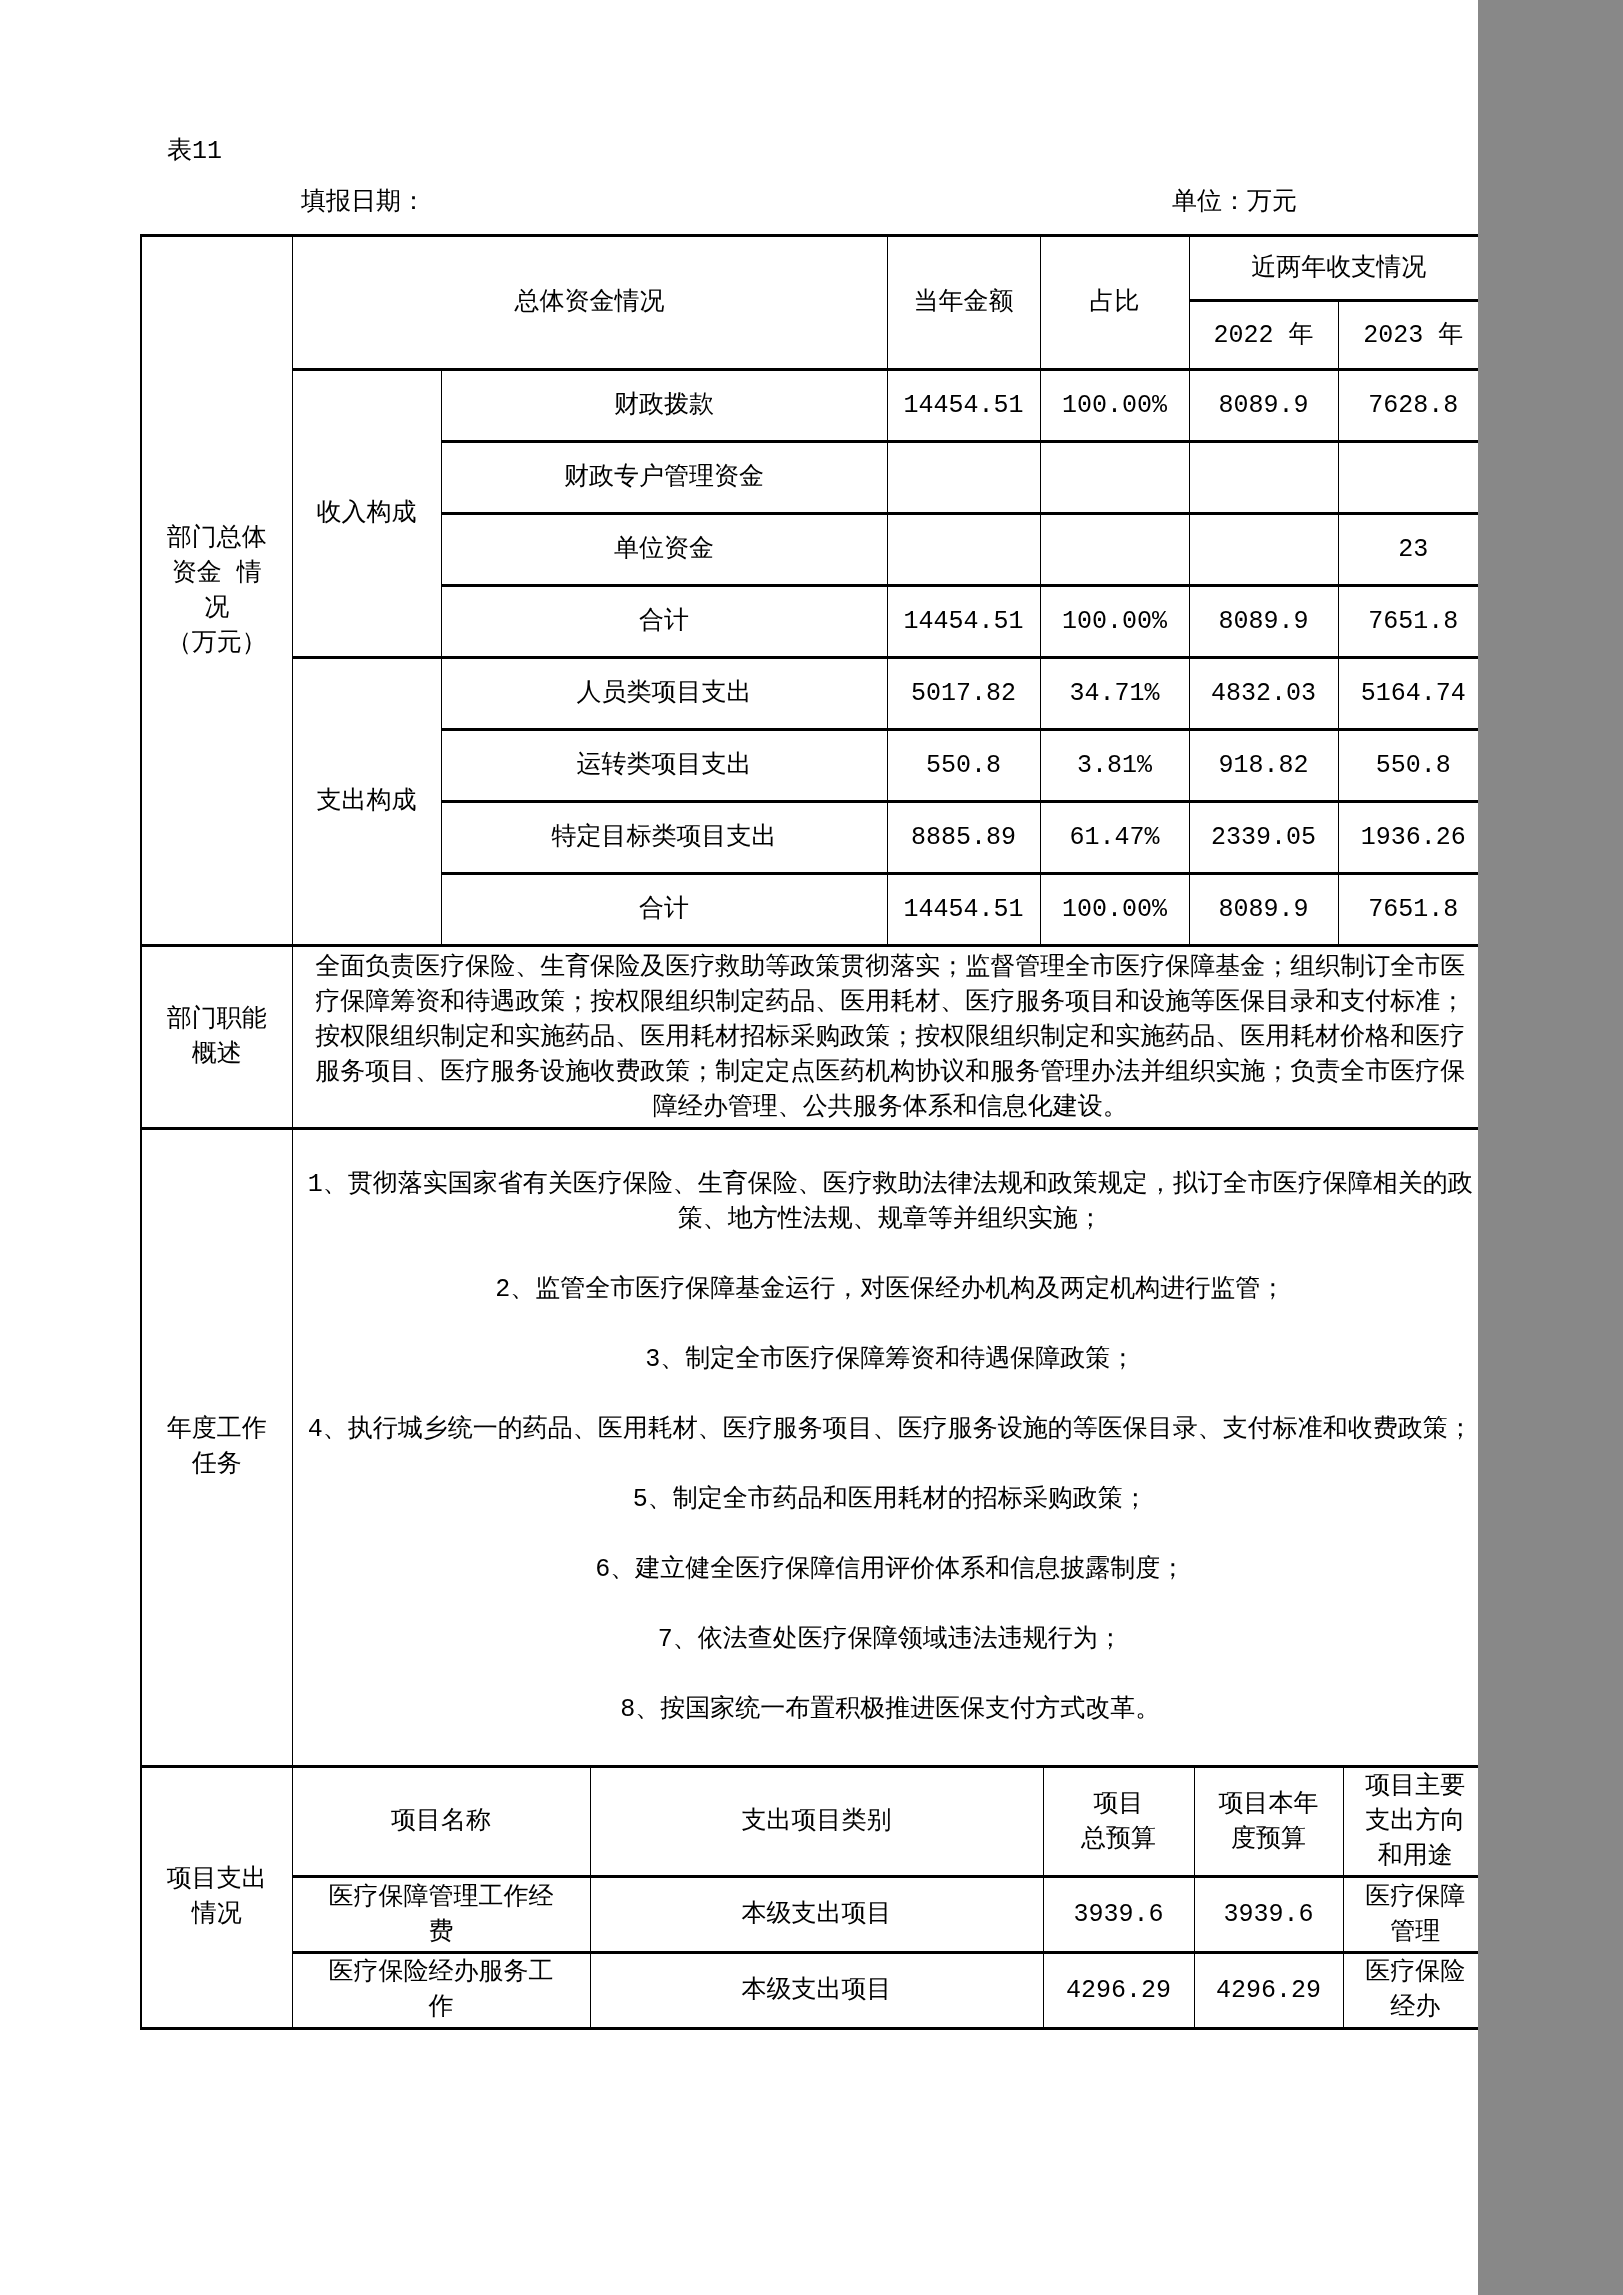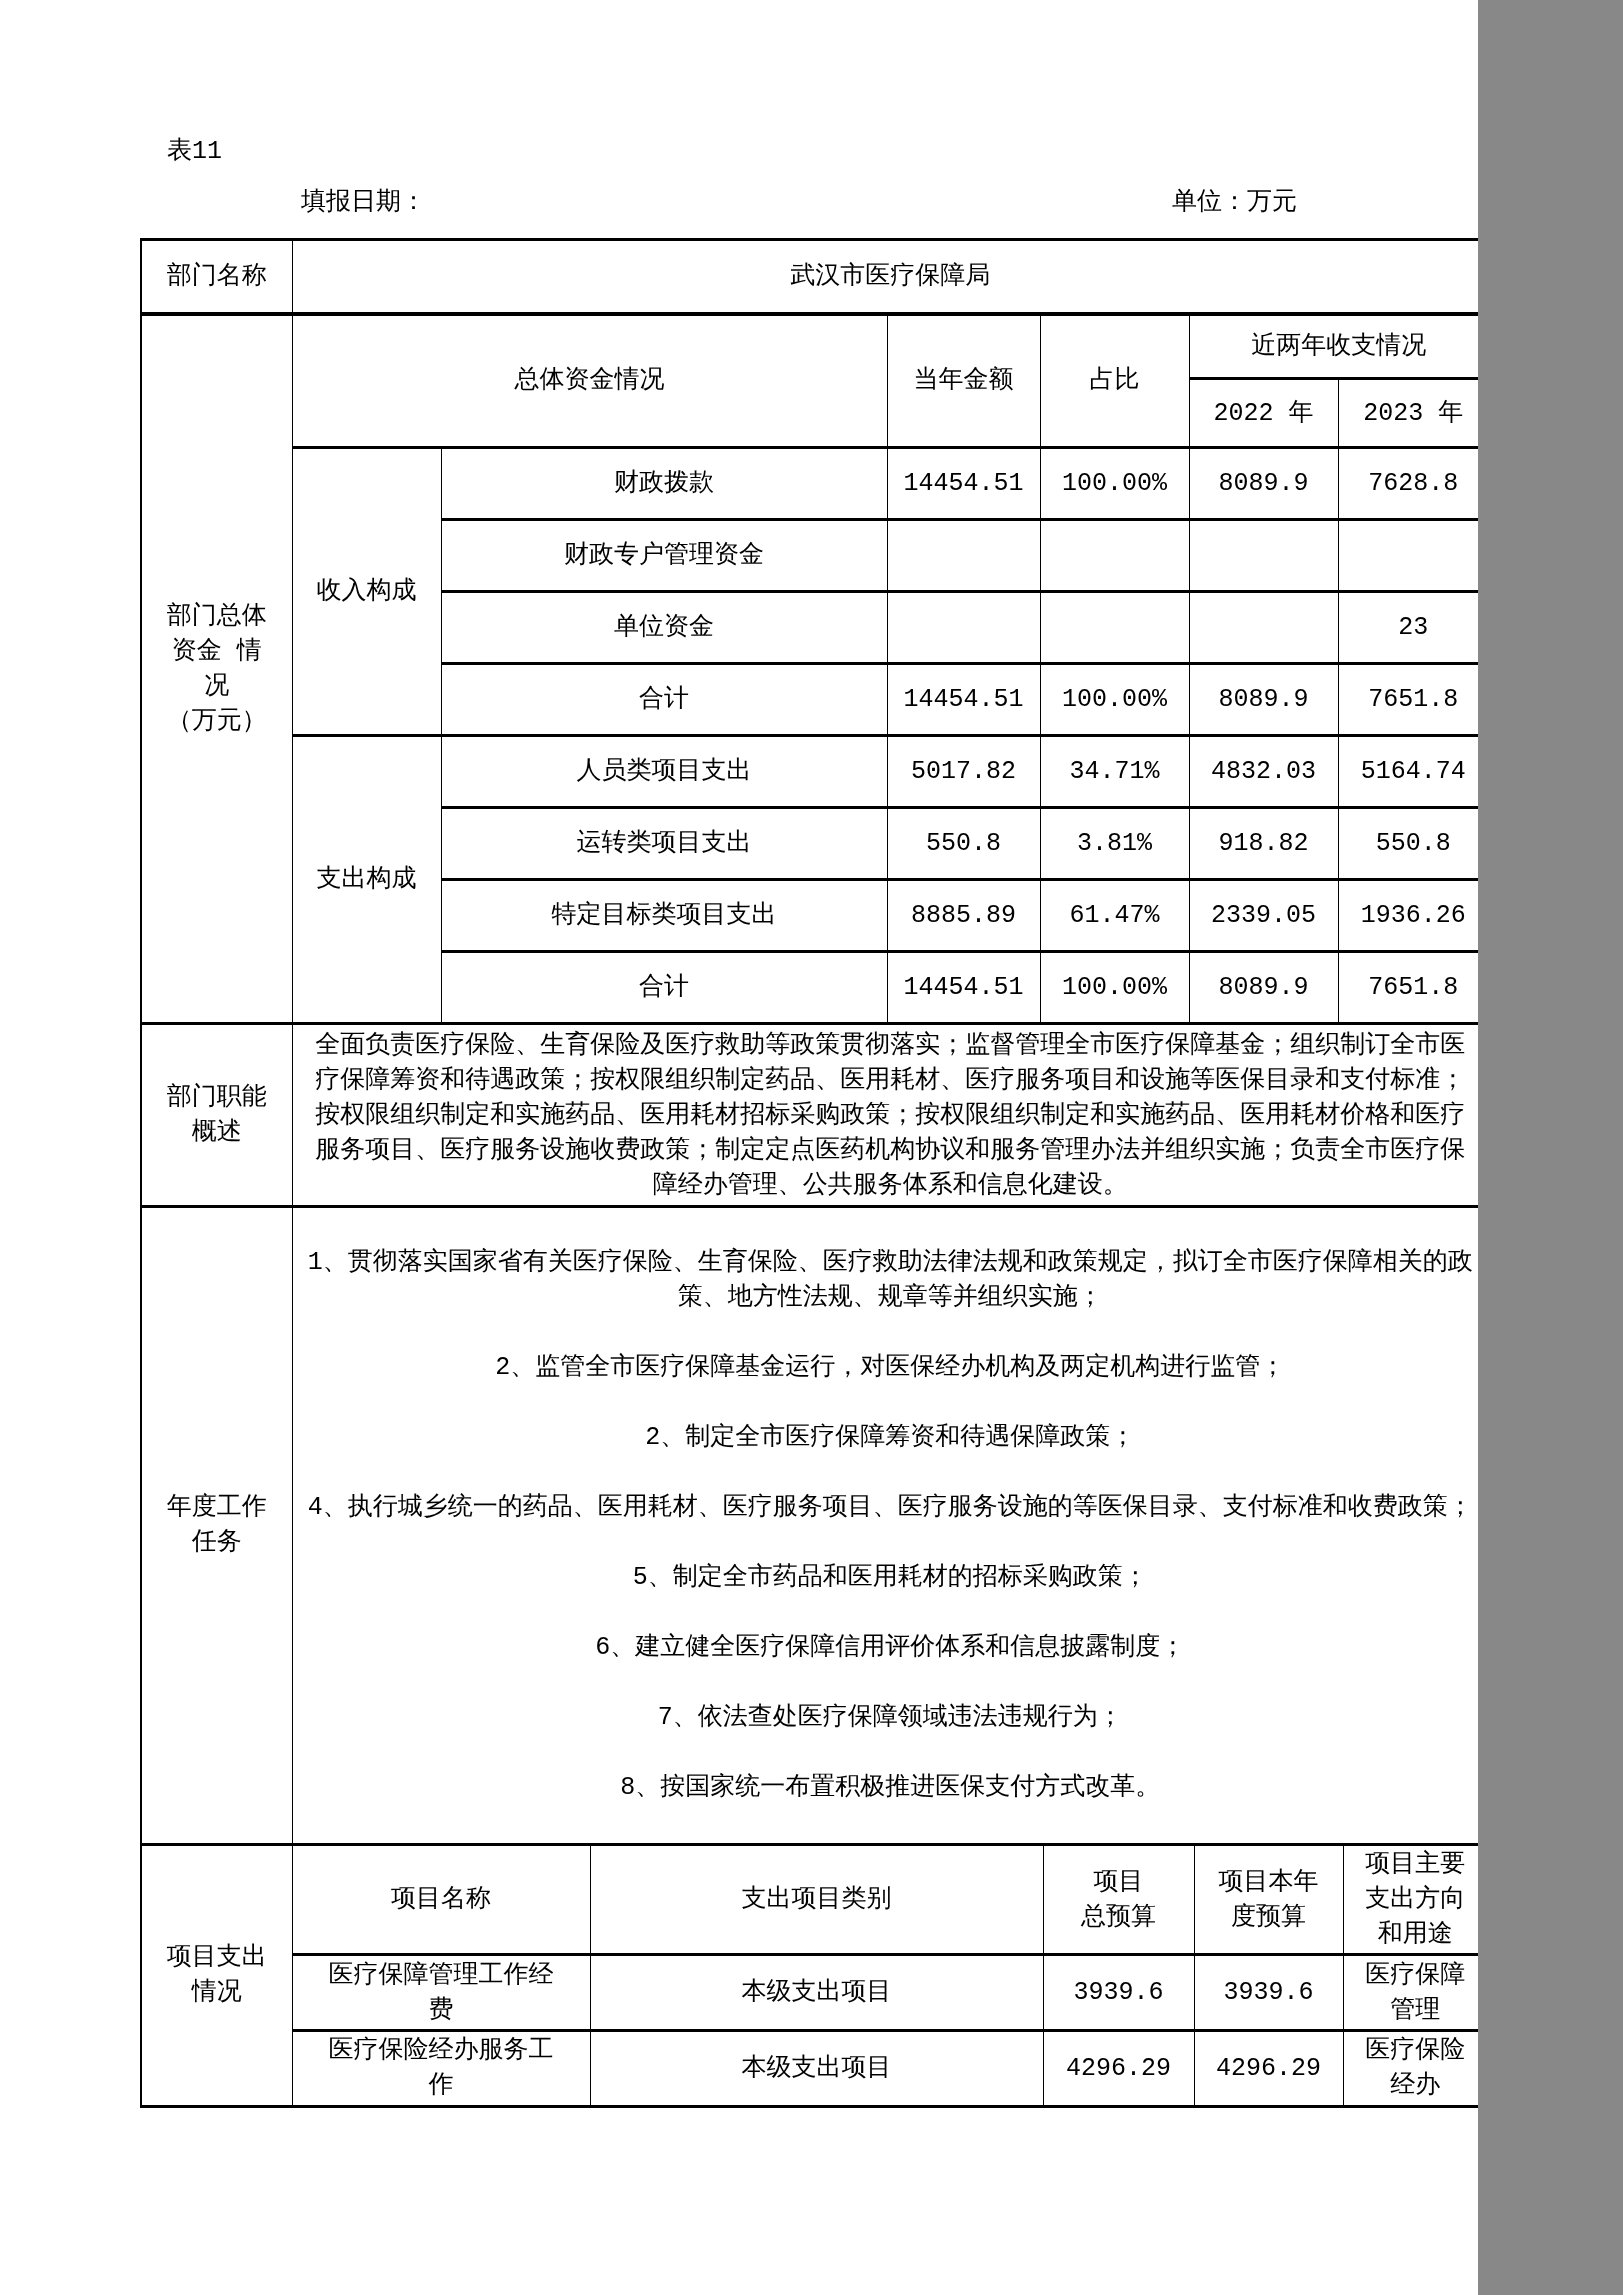--- a/index.html
+++ b/index.html
@@ -42,24 +42,20 @@
     </div>
 
     <table class="sheet" style="margin-top:19.6px;">
       <colgroup>
           <col style="width:151px">
           <col style="width:298px">
           <col style="width:307px">
           <col style="width:592px">
         </colgroup>
       <tbody>
-          <tr class="r-dept">
-        <td class="bl">部门名称</td>
-        <td colspan="3">武汉市医疗保障局</td>
-      </tr>
     </tbody>
       </table>
 
     <table class="sheet mt">
       <colgroup>
           <col style="width:151px">
           <col style="width:149px">
           <col style="width:446px">
           <col style="width:153px">
           <col style="width:149px">
@@ -163,21 +159,21 @@
           <col style="width:151px">
           <col style="width:1197px">
         </colgroup>
       <tbody>
           <tr class="r-task">
         <td class="bl">年度工作
 任务</td>
         <td class="para">
           <div class="task-item">1、贯彻落实国家省有关医疗保险、生育保险、医疗救助法律法规和政策规定，拟订全市医疗保障相关的政策、地方性法规、规章等并组织实施；</div>
           <div class="task-item">2、监管全市医疗保障基金运行，对医保经办机构及两定机构进行监管；</div>
-          <div class="task-item">2、制定全市医疗保障筹资和待遇保障政策；</div>
+          <div class="task-item">3、制定全市医疗保障筹资和待遇保障政策；</div>
           <div class="task-item">4、执行城乡统一的药品、医用耗材、医疗服务项目、医疗服务设施的等医保目录、支付标准和收费政策；</div>
           <div class="task-item">5、制定全市药品和医用耗材的招标采购政策；</div>
           <div class="task-item">6、建立健全医疗保障信用评价体系和信息披露制度；</div>
           <div class="task-item">7、依法查处医疗保障领域违法违规行为；</div>
           <div class="task-item">8、按国家统一布置积极推进医保支付方式改革。</div>
         </td>
       </tr>
     </tbody>
       </table>
 

